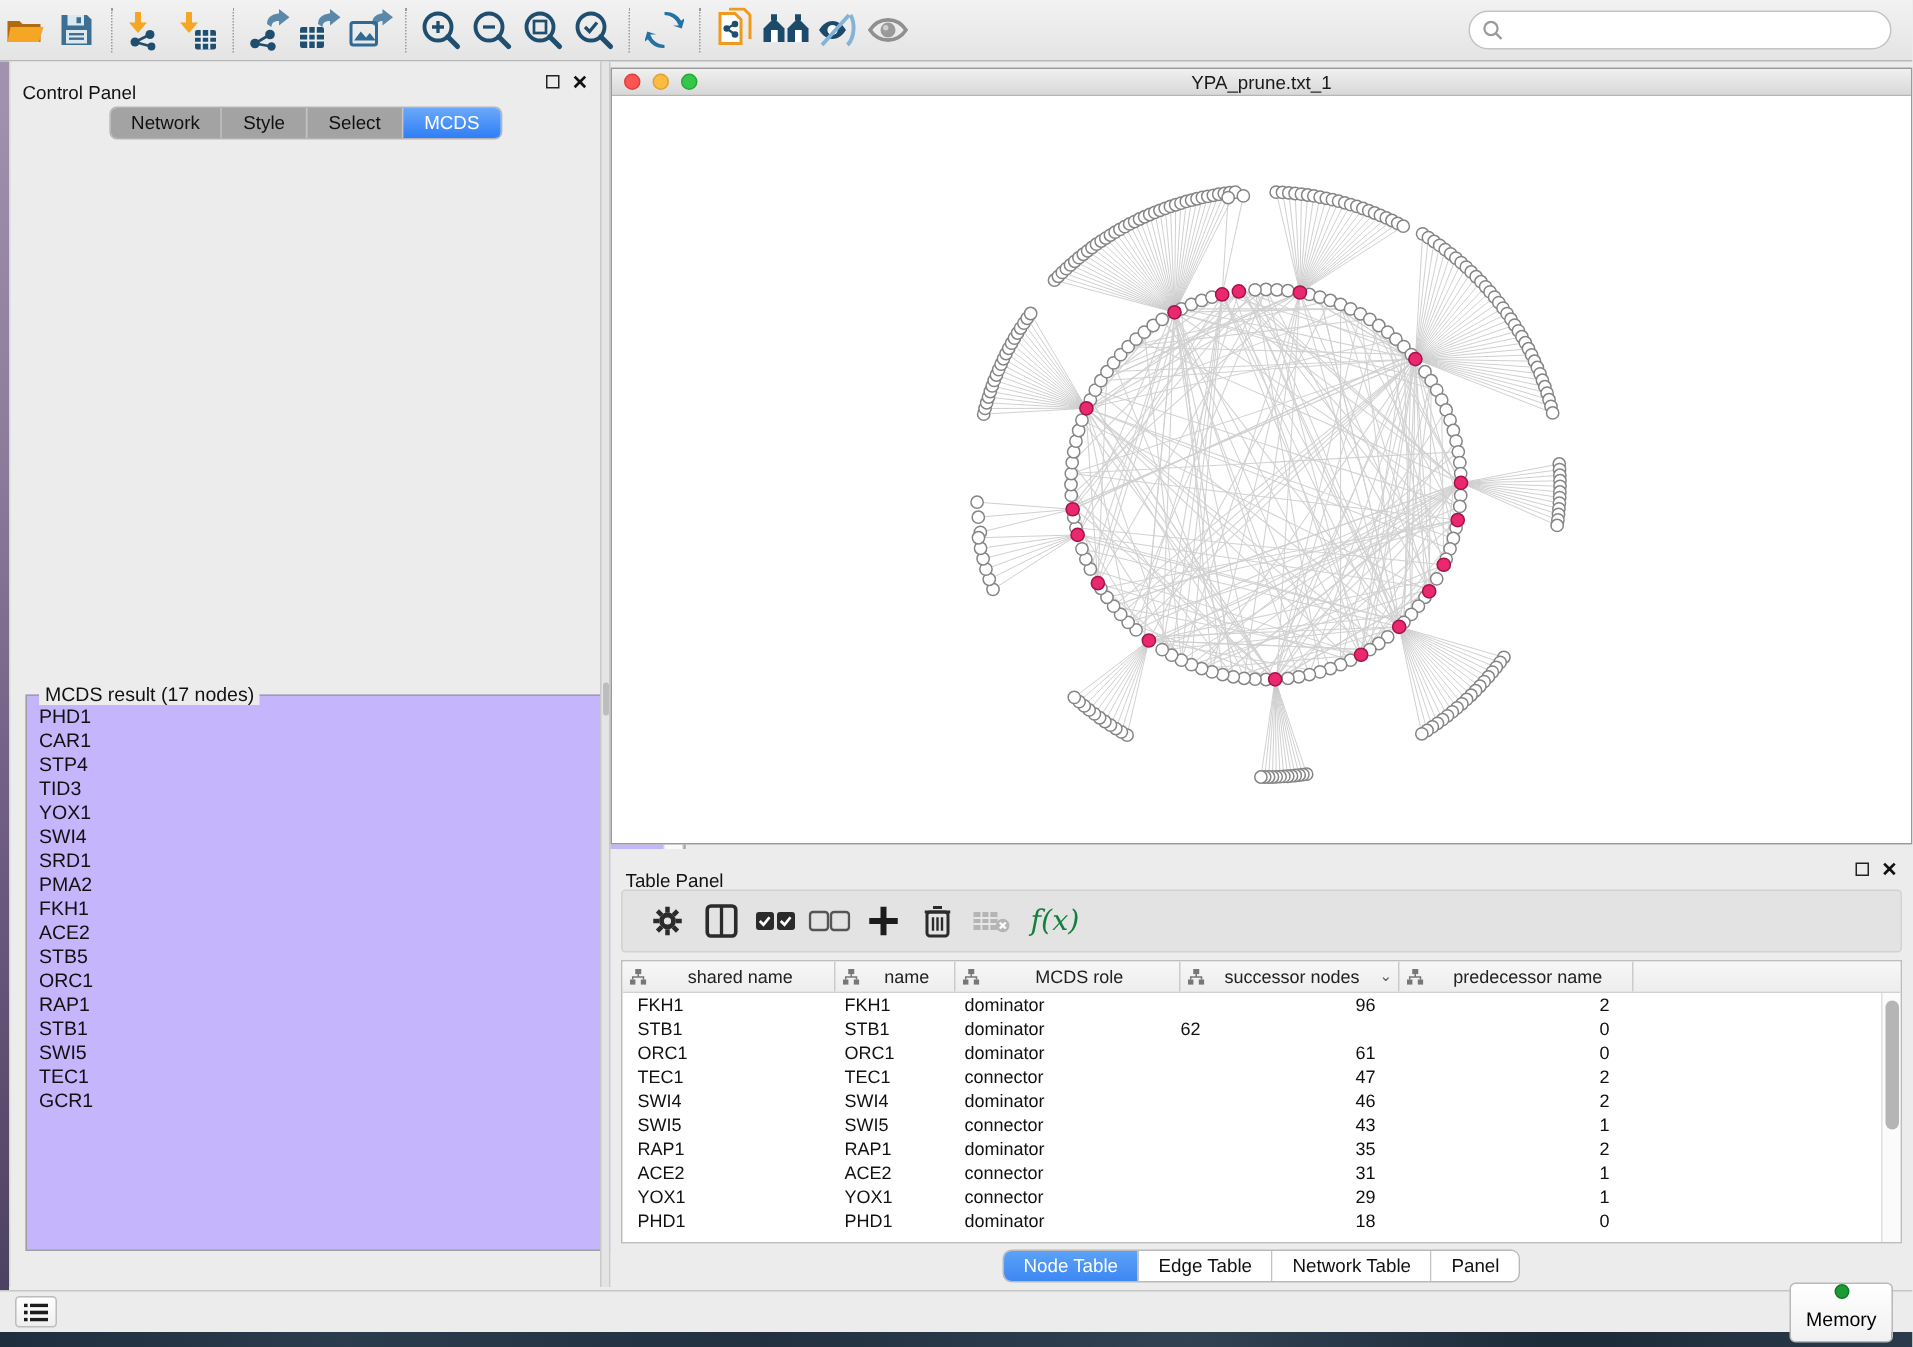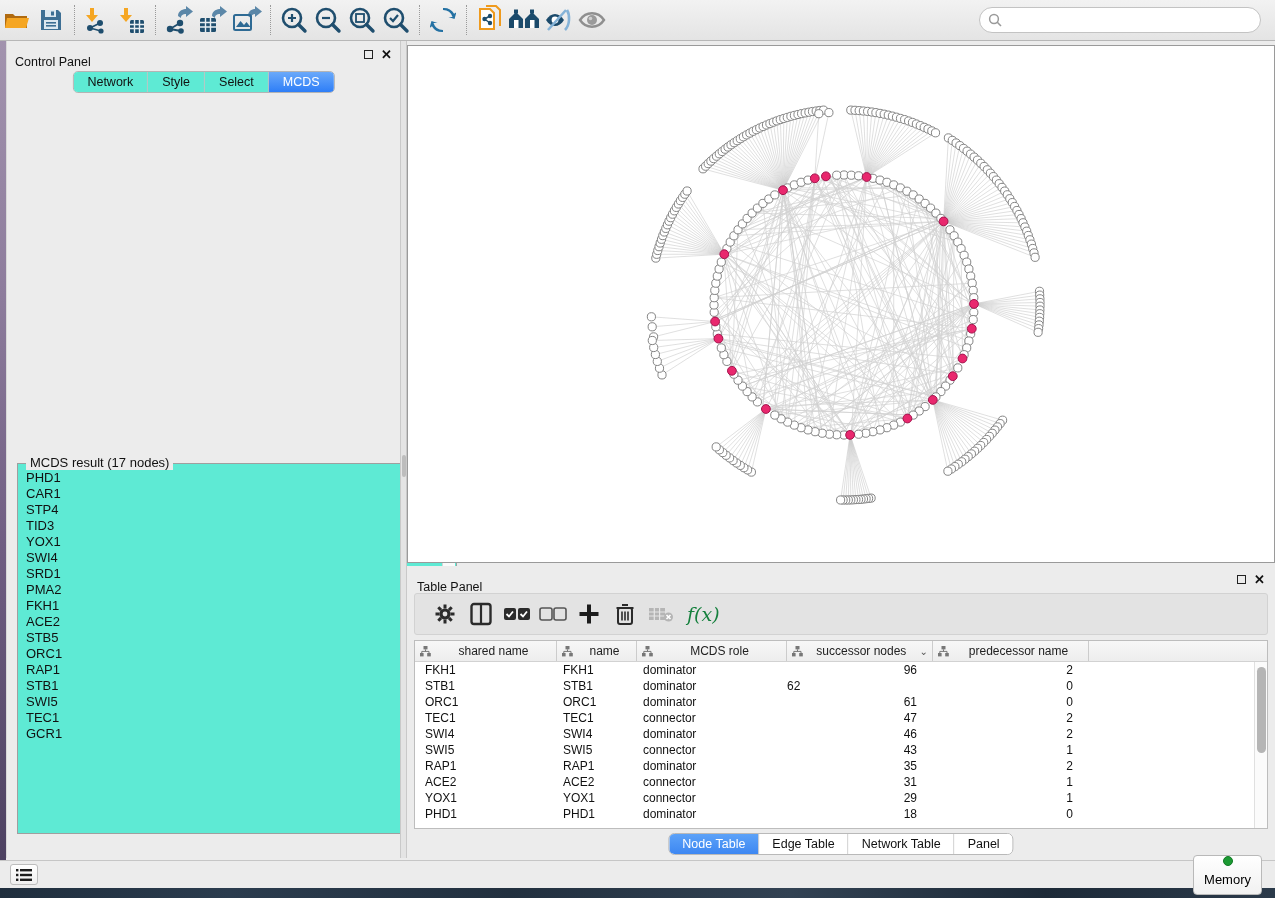--- a/index.html
+++ b/index.html
@@ -27,42 +27,42 @@
   .panel-titlebar { height:26px; display:flex; align-items:center; padding:0 8px; font-size:12.5px; color:#111; }
   .panel-titlebar .title { flex:1;margin-top:15px; }
   .winctl { display:flex; gap:8px; align-items:center; }
   .float-icon { width:9px; height:9px; border:1.5px solid #222; display:inline-block; }
   .close-icon { font-size:13px; font-weight:bold; color:#111; line-height:9px; }
 
   .cp-groupbox { position:absolute; left:8px; top:52px; width:378px; height:362px;
     background:#e7e7e7; border:1px solid #cfcfcf; border-radius:8px; }
   .cp-tabs { position:absolute; top:30px; left:50%; transform:translateX(-50%); display:flex; z-index:3;
     border:1px solid #b4b4b4; border-radius:5px; overflow:hidden; background:#fff; height:22px; }
-  .cp-tab { padding:0 14px; font-size:12.5px; display:flex; align-items:center; background:#5eead4; color:#111;
+  .cp-tab { padding:0 14px; font-size:12.5px; display:flex; align-items:center; background:#a3a3a3; color:#111;
     border-right:1px solid #c4c4c4; cursor:default; }
   .cp-tab:last-child { border-right:none; }
   .cp-tab.active { background:linear-gradient(180deg,#6aa9fa,#2e7ef7); color:#fff; }
 
   .opt-label { position:absolute; top:113px; width:100%; text-align:center; font-size:13px; color:#111; }
   .dropdown { position:absolute; top:135px; left:39px; width:312px; height:23px; background:#fff;
     border:1px solid #b0b0b0; border-radius:4px; display:flex; align-items:center; font-size:12.5px; }
   .dropdown .dd-text { flex:1; padding-left:8px; white-space:nowrap; overflow:hidden; }
   .dd-stepper { width:19px; height:100%; border-radius:0 3px 3px 0;
     background:linear-gradient(180deg,#7cb0f9,#3f86f7); display:flex; flex-direction:column; align-items:center; justify-content:center; gap:2px; }
   .dd-stepper span { width:0; height:0; border-left:3.5px solid transparent; border-right:3.5px solid transparent; }
   .dd-up { border-bottom:4px solid #fff; }
   .dd-down { border-top:4px solid #fff; }
 
   .btn-row { position:absolute; top:167px; width:100%; display:flex; justify-content:center; gap:13px; }
   .mac-btn { height:24px; padding:0 16px; background:linear-gradient(180deg,#ffffff,#f0f0f0);
     border:1px solid #b9b9b9; border-radius:5px; font-size:13px; font-family:"Liberation Sans",sans-serif; cursor:default; }
   .mac-btn.focused { box-shadow:0 0 0 3px rgba(90,150,250,.55); border-color:#6f9ef0; }
 
   .result-box { position:absolute; left:10px; top:422px; width:440px; height:371px;
-    background:#5eead4; border:1px solid #9f9f9f; }
+    background:#c4b5fd; border:1px solid #9f9f9f; }
   .result-legend { position:absolute; top:-9px; left:8px; background:#ececec; padding:0 4px; font-size:13px; color:#111; }
   .result-list { position:absolute; left:0; top:6px; bottom:2px; right:14px; overflow:hidden; font-size:13px; color:#111; padding-left:8px; }
   .result-list div { line-height:16px; }
   .result-scroll { position:absolute; right:1px; top:1px; bottom:1px; width:13px; background:#fafafa; border-left:1px solid #d5d5d5; }
 
   
   .v-splitter { position:absolute; left:400px; top:41px; width:7px; height:817px; background:#e4e4e4;
     border-left:1px solid #c9c9c9; border-right:1px solid #c9c9c9; }
   .v-grab { position:absolute; top:414px; left:1px; width:4px; height:22px; background:#bdbdbd; border-radius:2px; }
 
@@ -300,20 +300,28 @@
       </div>
     <div class="result-scroll"></div>
   </div>
 </div>
 
 <div class="v-splitter">
     <div class="v-grab"></div>
   </div>
 
 <div class="net-window">
+  <div class="net-titlebar">
+    <span class="lights">
+      <span class="light red"></span>
+      <span class="light yellow"></span>
+      <span class="light green"></span>
+    </span>
+    <span class="net-title">YPA_prune.txt_1</span>
+  </div>
   <div class="net-canvas">
     <svg id="net-svg" width="866" height="498" viewBox="0 0 866 498">
         <g stroke="#b3b3b3" stroke-width="0.7" opacity="0.6">
           <line x1="375.0" y1="144.2" x2="428.7" y2="388.8"></line>
           <line x1="375.0" y1="144.2" x2="414.2" y2="387.2"></line>
           <line x1="375.0" y1="144.2" x2="354.9" y2="360.6"></line>
           <line x1="375.0" y1="144.2" x2="366.8" y2="369.1"></line>
           <line x1="375.0" y1="144.2" x2="330.0" y2="183.8"></line>
           <line x1="375.0" y1="144.2" x2="407.1" y2="385.7"></line>
           <line x1="375.0" y1="144.2" x2="492.4" y2="141.9"></line>

